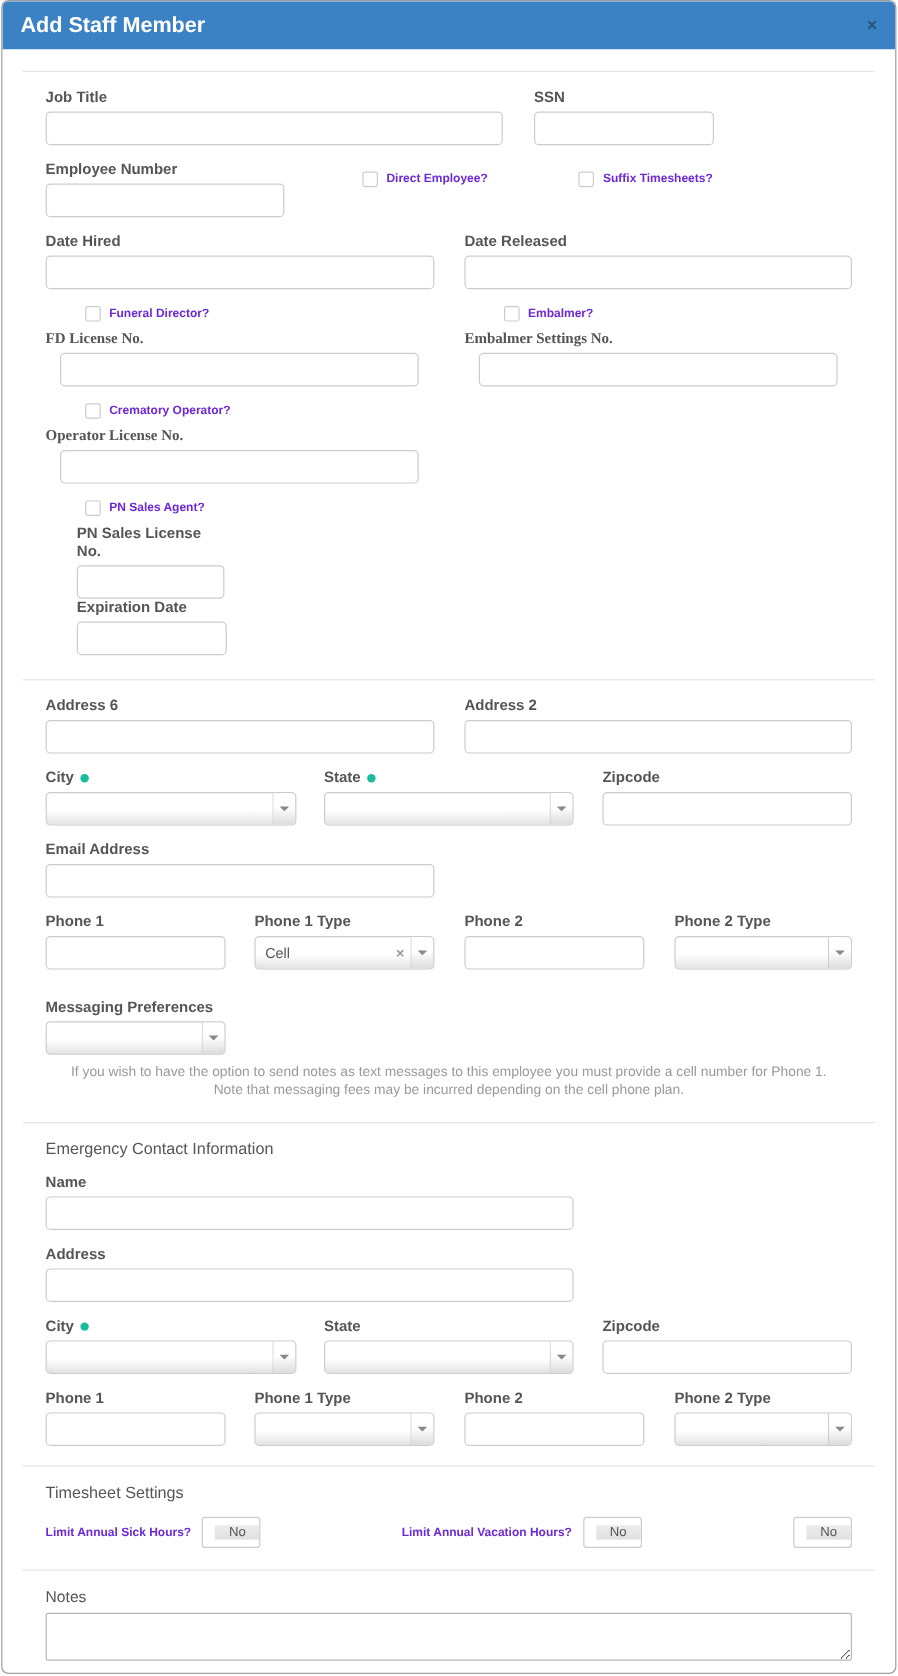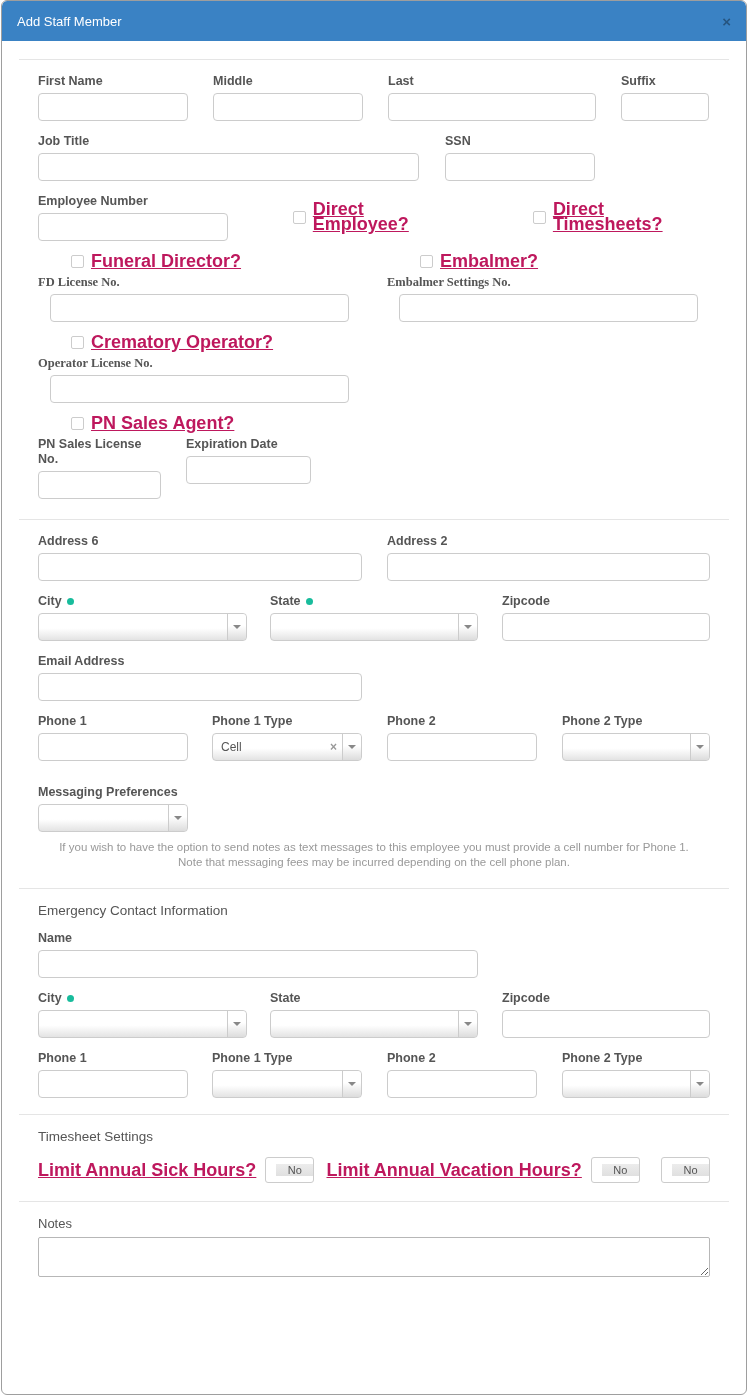--- a/index.html
+++ b/index.html
@@ -1,42 +1,42 @@
 <!DOCTYPE html>
 <html><head>
 <meta charset="utf-8">
 <style>
   html,body{margin:0;padding:0;background:#fff;font-family:"Liberation Sans",sans-serif;}
   .modal{position:relative;width:746px;height:1395px;box-sizing:border-box;border:1px solid #9e9e9e;
          border-radius:6px;background:#fff;overflow:hidden;margin:0 auto;}
   .modal-header{height:40px;background:#3a82c4;display:flex;align-items:center;padding:0 15px;
                 border-radius:5px 5px 0 0;}
-  .modal-title{color:#fff;font-size:13px;font-weight:normal;}
+  .modal-title{color:#fff;font-size:18px;font-weight:bold;}
   .close-x{margin-left:auto;color:#000;opacity:.35;font-size:15px;font-weight:bold;cursor:pointer;line-height:1;}
   .modal-body{padding:18px 17px 0 17px;}
   hr.divider{border:0;border-top:1px solid #e5e5e5;margin:0 0 14px 0;}
   .fields{padding:0 19px;}
   label.f{display:block;font-size:12.5px;font-weight:bold;color:#555;margin:0 0 4px 0;line-height:15px;}
   .row{display:flex;align-items:flex-start;margin-bottom:13px;}
   .col{margin-right:25px;}
   .col:last-child{margin-right:0;}
   .c88{width:88px}.c123{width:123px}.c125{width:125px}.c148{width:148px}.c150{width:150px}
   .c199{width:199px}.c208{width:208px}.c209{width:209px}.c299{width:299px}
   .c324{width:324px}.c323{width:323px}.c381{width:381px}.c440{width:440px}
   input.text{display:block;width:100%;height:28px;box-sizing:border-box;border:1px solid #ccc;
              border-radius:4px;padding:0 8px;font-size:12px;color:#555;background:#fff;outline:none;}
   textarea.ta{display:block;width:100%;height:40px;box-sizing:border-box;border:1px solid #b7b7b7;
               border-radius:2px;padding:4px 8px;font-size:12px;color:#555;resize:both;outline:none;}
   
   .cbrow{display:flex;align-items:center;}
   .cb{width:13px;height:13px;box-sizing:border-box;border:1px solid #ccc;border-radius:2px;
       background:#fff;margin-right:7px;flex:none;cursor:pointer;}
-  .cb-label{font-size:18px;font-weight:bold;color:#be185d;line-height:15px;text-decoration:underline;}
+  .cb-label{font-size:10px;font-weight:bold;color:#6d28d9;line-height:15px;}
   .indent1{margin-left:12px;font-family:Liberation Serif, serif;}
-  .indent2{}
+  .indent2{margin-left:26px;flex-direction:column;}
   
   .s2{position:relative;height:28px;box-sizing:border-box;border:1px solid #ccc;border-radius:4px;
       background:linear-gradient(to bottom,#ffffff 55%,#e3e3e3 100%);display:flex;align-items:center;cursor:pointer;}
   .s2-value{font-size:12px;color:#555;padding:0 8px;white-space:nowrap;overflow:hidden;}
   .s2-arrow{position:absolute;right:0;top:0;bottom:0;width:18px;border-left:1px solid #ccc;
             border-radius:0 4px 4px 0;background:linear-gradient(to bottom,#ffffff 45%,#dcdcdc 100%);
             display:flex;align-items:center;justify-content:center;}
   .s2-arrow b{width:0;height:0;border:4px solid transparent;border-top-color:#888;margin-top:4px;}
   .s2-clear{position:absolute;right:24px;top:50%;transform:translateY(-50%);color:#999;font-size:12px;
             font-weight:bold;line-height:1;cursor:pointer;}
@@ -67,38 +67,20 @@
   <div class="modal-header">
     <span class="modal-title">Add Staff Member</span>
     <span class="close-x">×</span>
   </div>
 
   <div class="modal-body">
     <hr class="divider">
 
     <div class="fields">
 
-      <div class="row">
-        <div class="col c150">
-          <label class="f">First Name</label>
-          <input class="text" style="">
-        </div>
-        <div class="col c150">
-          <label class="f">Middle</label>
-          <input class="text" style="">
-        </div>
-        <div class="col c208">
-          <label class="f">Last</label>
-          <input class="text" style="">
-        </div>
-        <div class="col c88">
-          <label class="f">Suffix</label>
-          <input class="text" style="">
-        </div>
-      </div>
 
       <div class="row">
         <div class="col c381" style="margin-right:26px;">
           <label class="f">Job Title</label>
           <input class="text" style="">
         </div>
         <div class="col c150">
           <label class="f">SSN</label>
           <input class="text" style="">
         </div>
@@ -108,24 +90,34 @@
         <div class="col c199">
           <label class="f">Employee Number</label>
           <input class="text" style="">
         </div>
         <div class="cbrow mt8" style="margin-left:40px;">
           <span class="cb"></span>
           <span class="cb-label">Direct Employee?</span>
         </div>
         <div class="cbrow mt8" style="margin-left:76px;">
           <span class="cb"></span>
-          <span class="cb-label">Direct Timesheets?</span>
-        </div>
-      </div>
-
+          <span class="cb-label">Suffix Timesheets?</span>
+        </div>
+      </div>
+
+      <div class="row mt12">
+        <div class="col c324">
+          <label class="f">Date Hired</label>
+          <input class="text" style="">
+        </div>
+        <div class="col c323">
+          <label class="f">Date Released</label>
+          <input class="text" style="">
+        </div>
+      </div>
 
       <div class="row mt12">
         <div class="col c324">
           <div class="cbrow mb6">
             <span class="cb"></span>
             <span class="cb-label">Funeral Director?</span>
           </div>
           <label class="f indent1 sub-label">FD License No.</label>
           <input class="text c299 indent1" style="width: 299px;">
         </div>
@@ -270,20 +262,26 @@
     <div class="fields">
       <div class="section-h">Emergency Contact Information</div>
 
       <div class="row">
         <div class="col c440">
           <label class="f">Name</label>
           <input class="text" style="">
         </div>
       </div>
 
+      <div class="row">
+        <div class="col c440">
+          <label class="f">Address</label>
+          <input class="text" style="">
+        </div>
+      </div>
 
       <div class="row">
         <div class="col c209" style="margin-right:23px;">
           <label class="f"><span>City</span><span class="dot"></span></label>
           <div class="s2">
             <span class="s2-value"></span>
             <span class="s2-arrow">
                 <b></b>
               </span>
           </div>

